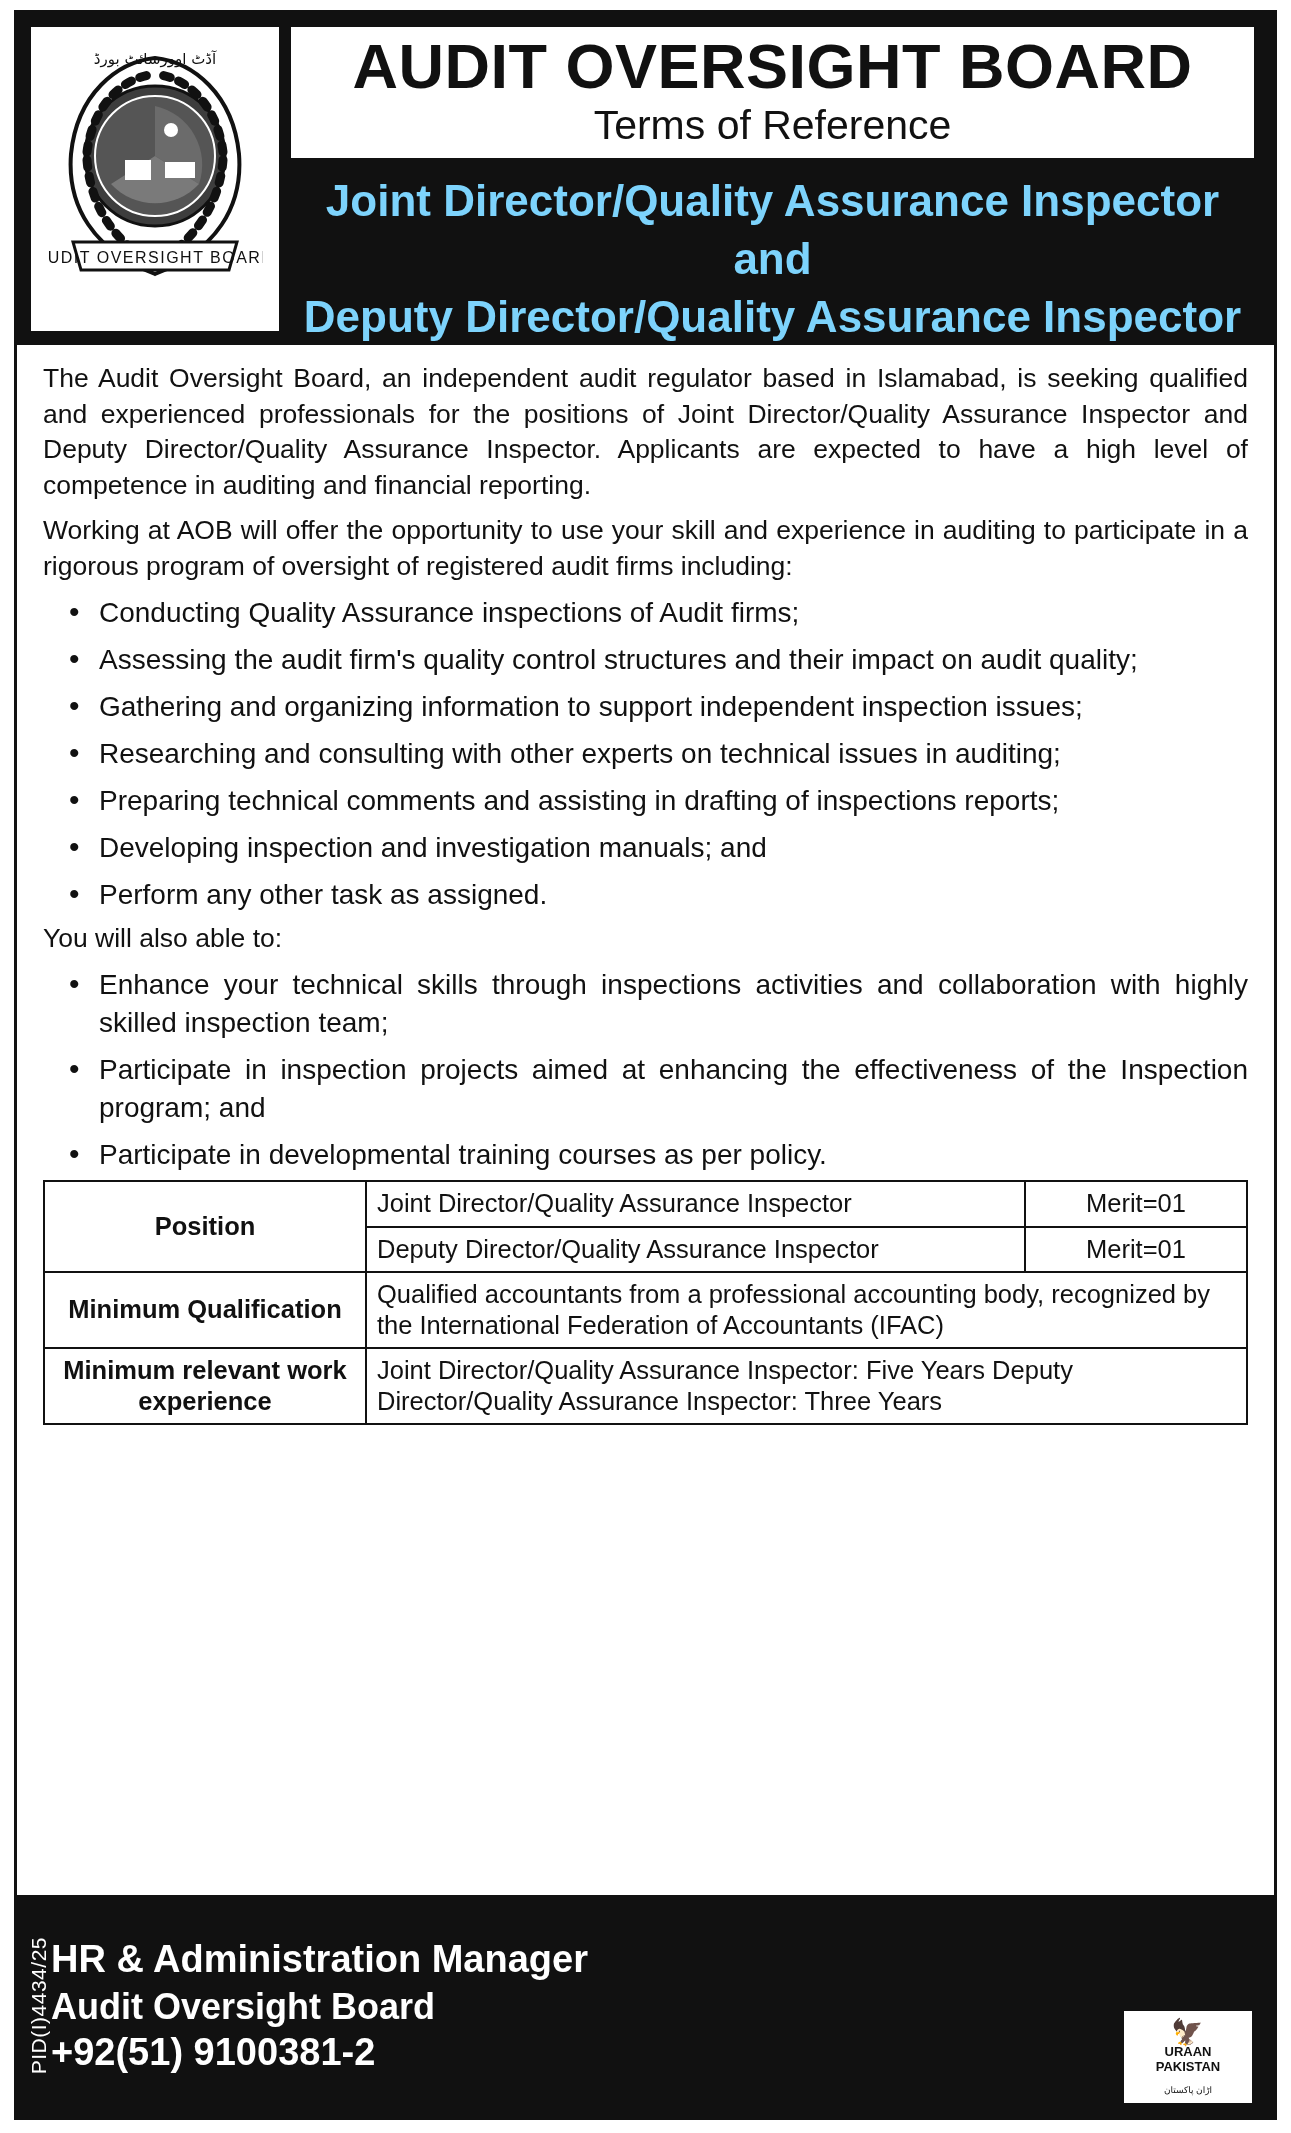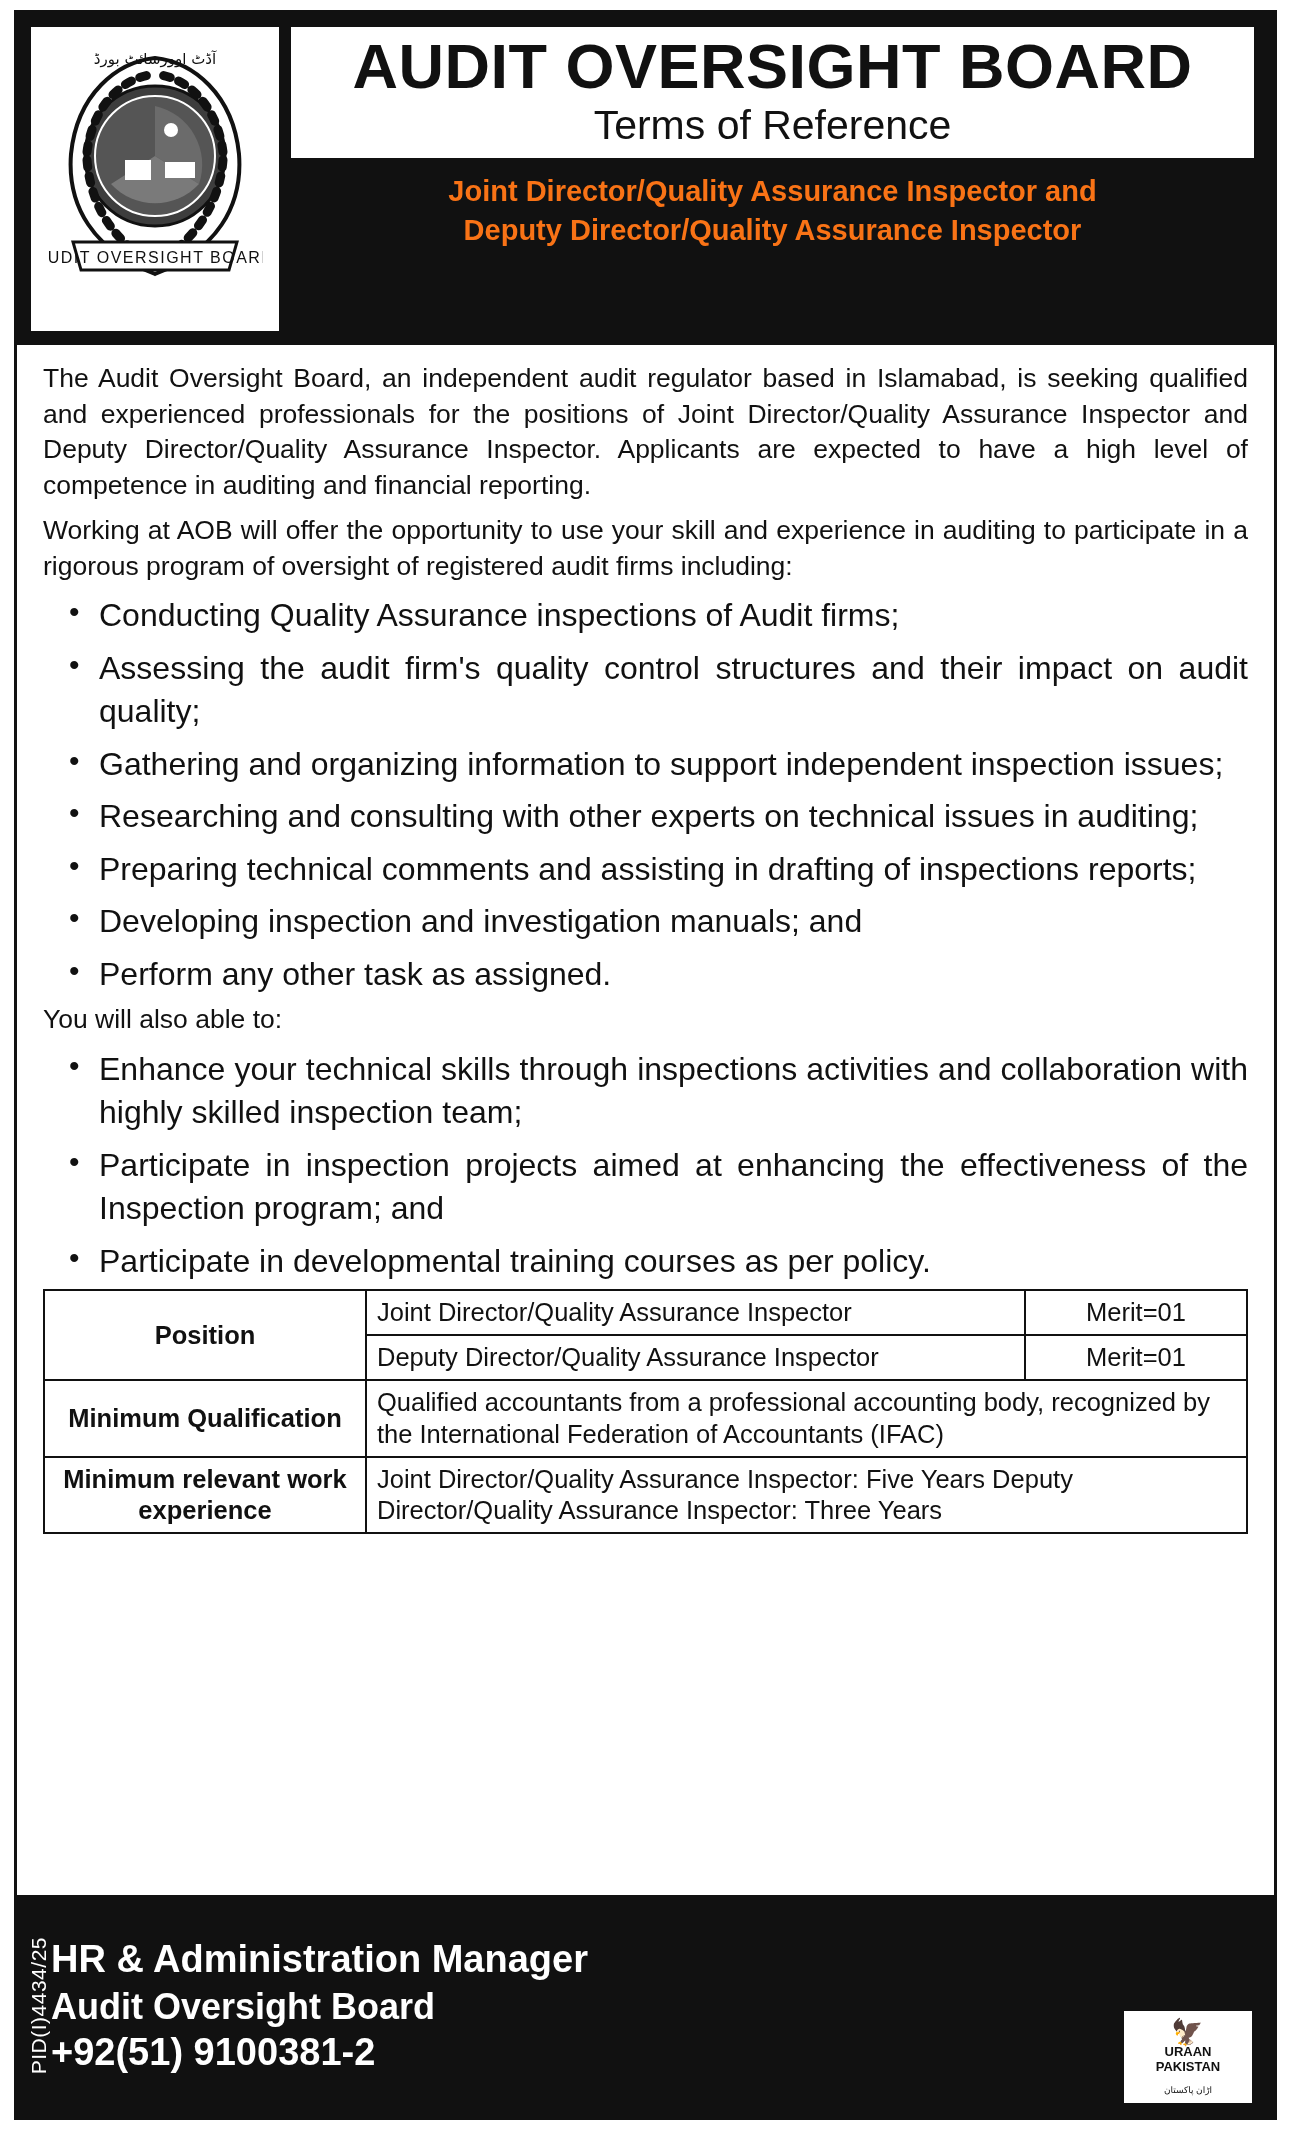--- a/index.html
+++ b/index.html
@@ -74,24 +74,24 @@
     line-height: 1.05;
     margin: 0;
   }
   .sub-title {
     font-size: 41px;
     line-height: 1.1;
     margin: 4px 0 0 0;
     font-weight: normal;
   }
   .position-title {
-    color: #f97316;
+    color: #7dd3fc;
     text-align: center;
     padding: 14px 6px 8px 6px;
-    font-size: 29px;
+    font-size: 44px;
     font-weight: bold;
     line-height: 1.32;
   }
 
   
   .content {
     padding: 16px 26px 0 26px;
     color: #111111;
     flex: 1 1 auto;
   }
@@ -101,21 +101,21 @@
     text-align: justify;
     margin: 0 0 10px 0;
   }
   .para.nojust { text-align: left; }
   ul.bullets {
     list-style: none;
     margin: 0 0 6px 0;
     padding: 0;
   }
   ul.bullets li {
-    font-size: 32px;
+    font-size: 28px;
     line-height: 1.36;
     position: relative;
     padding-left: 56px;
     margin-bottom: 4px;
     text-align: left;
     margin-top: 9px;
   }
   ul.bullets li.just { text-align: justify; }
   ul.bullets li:before {
     content: "•";

